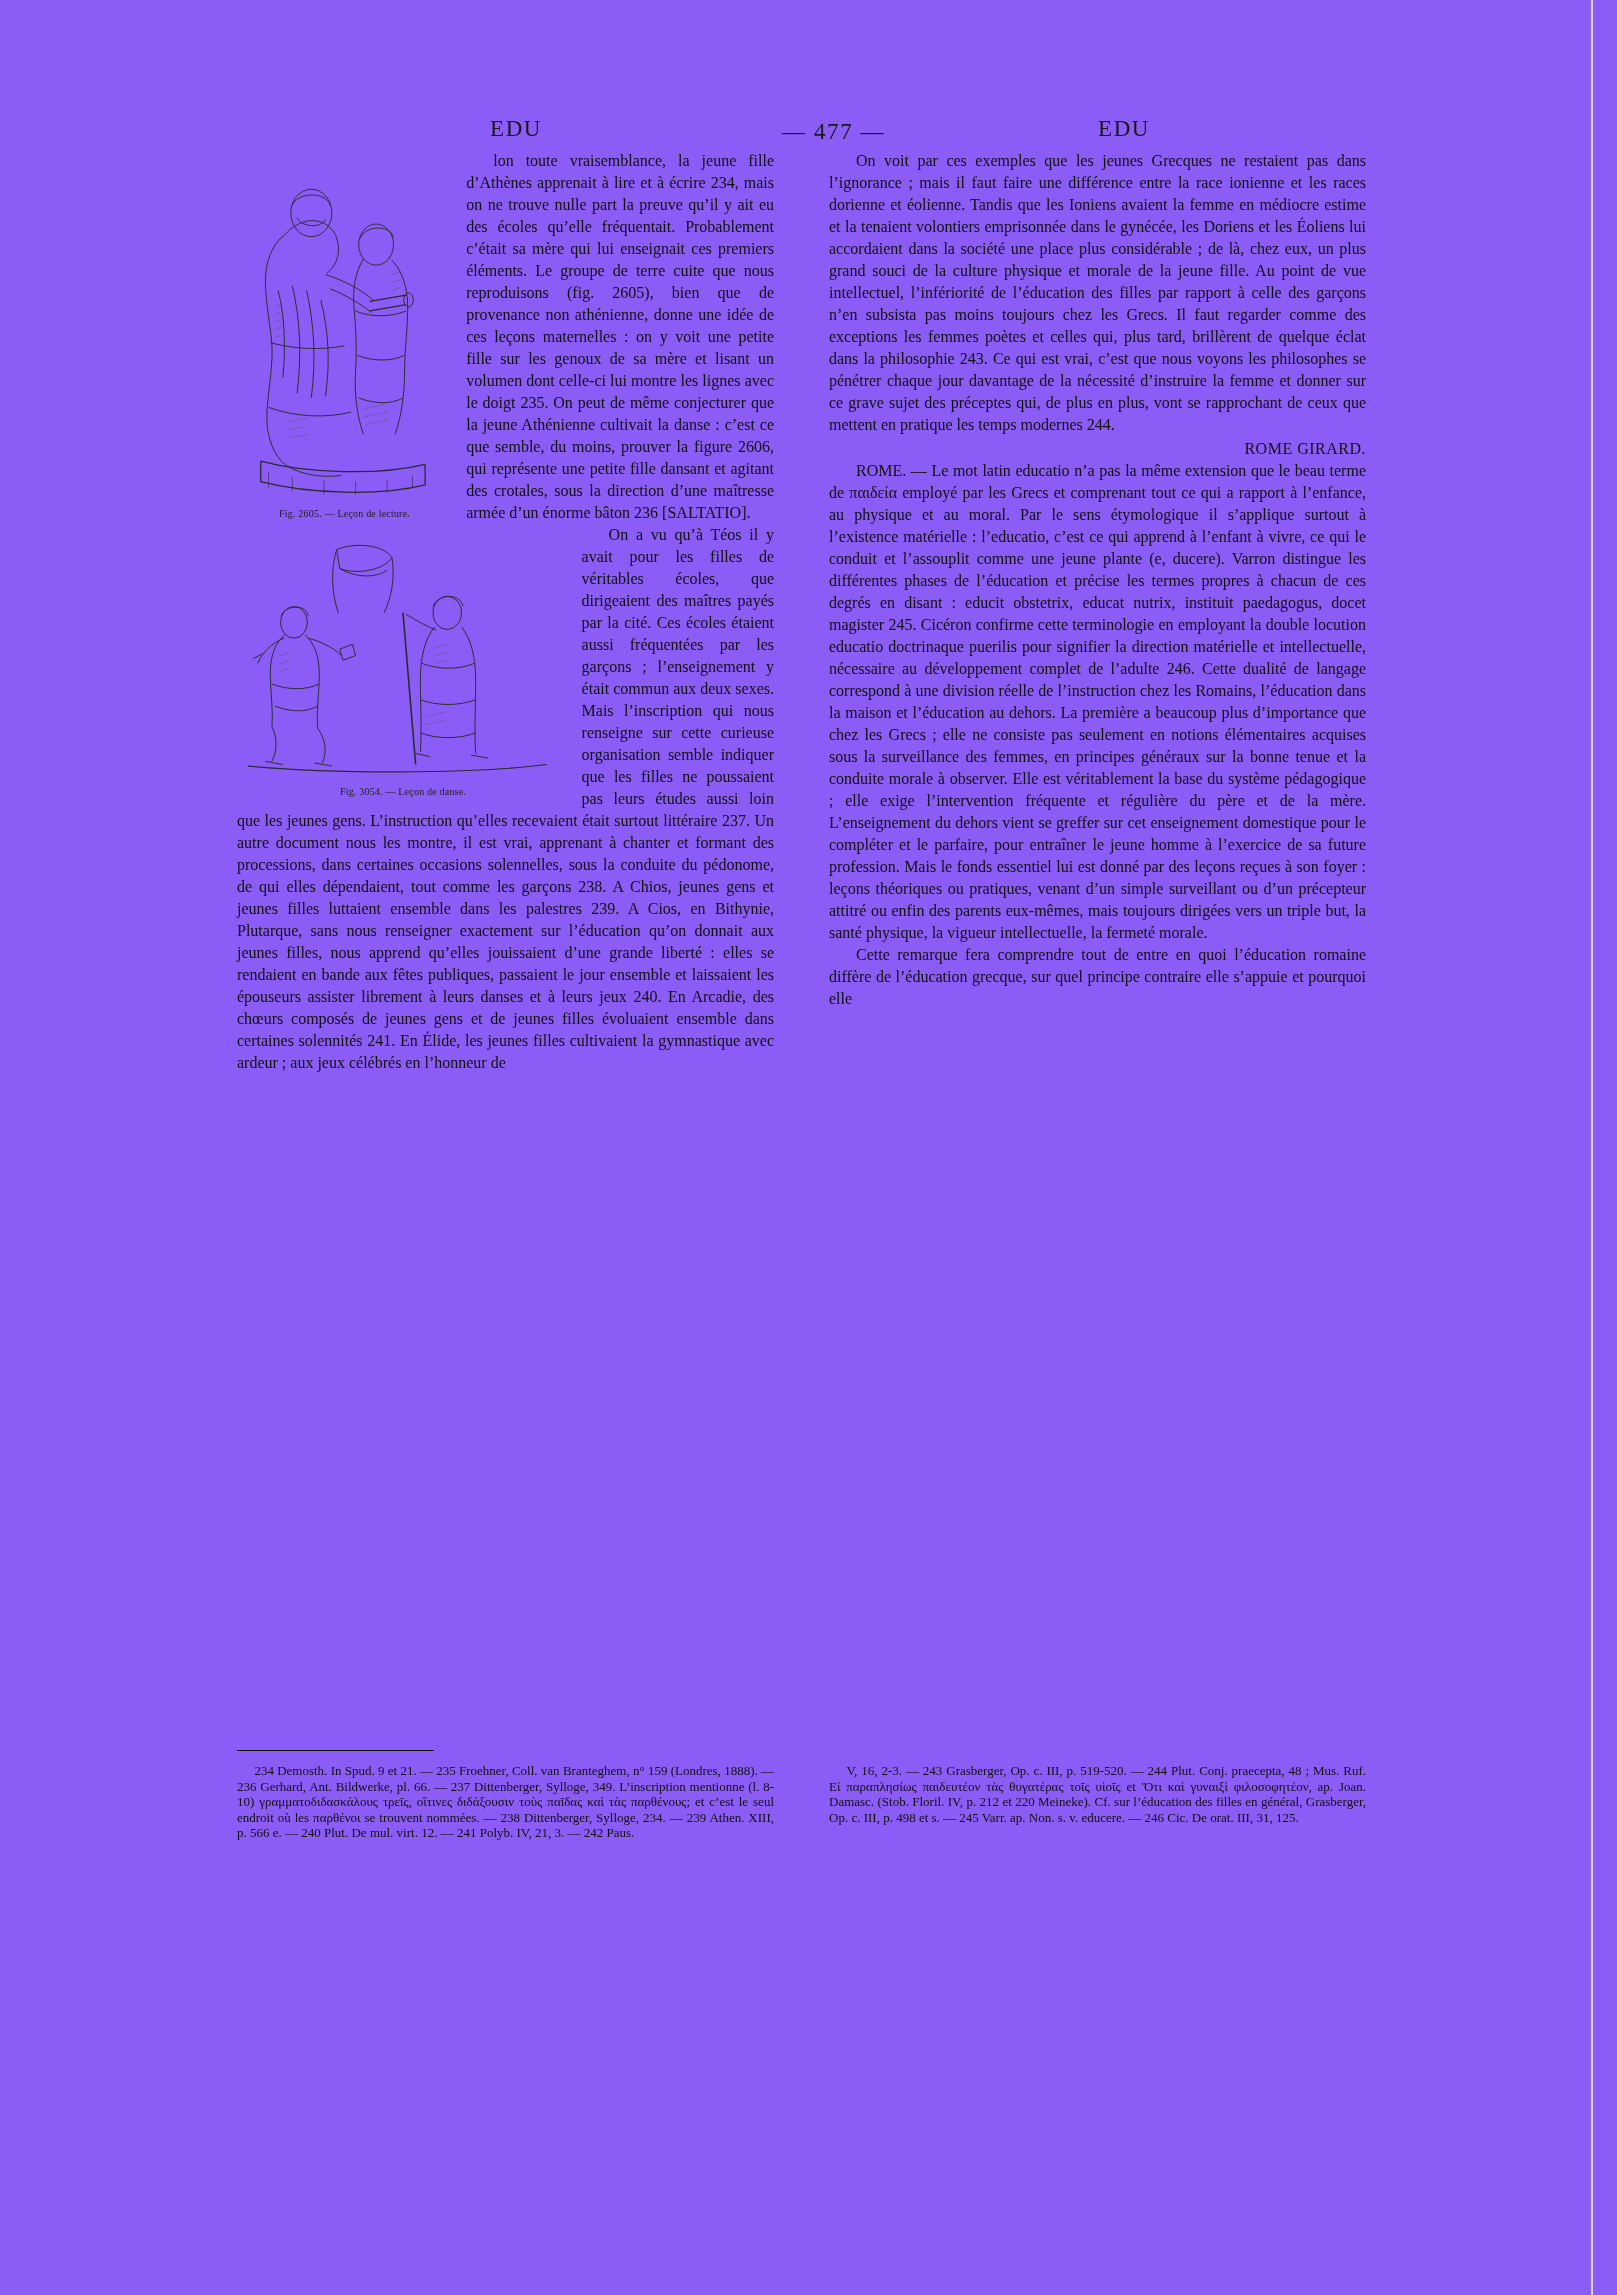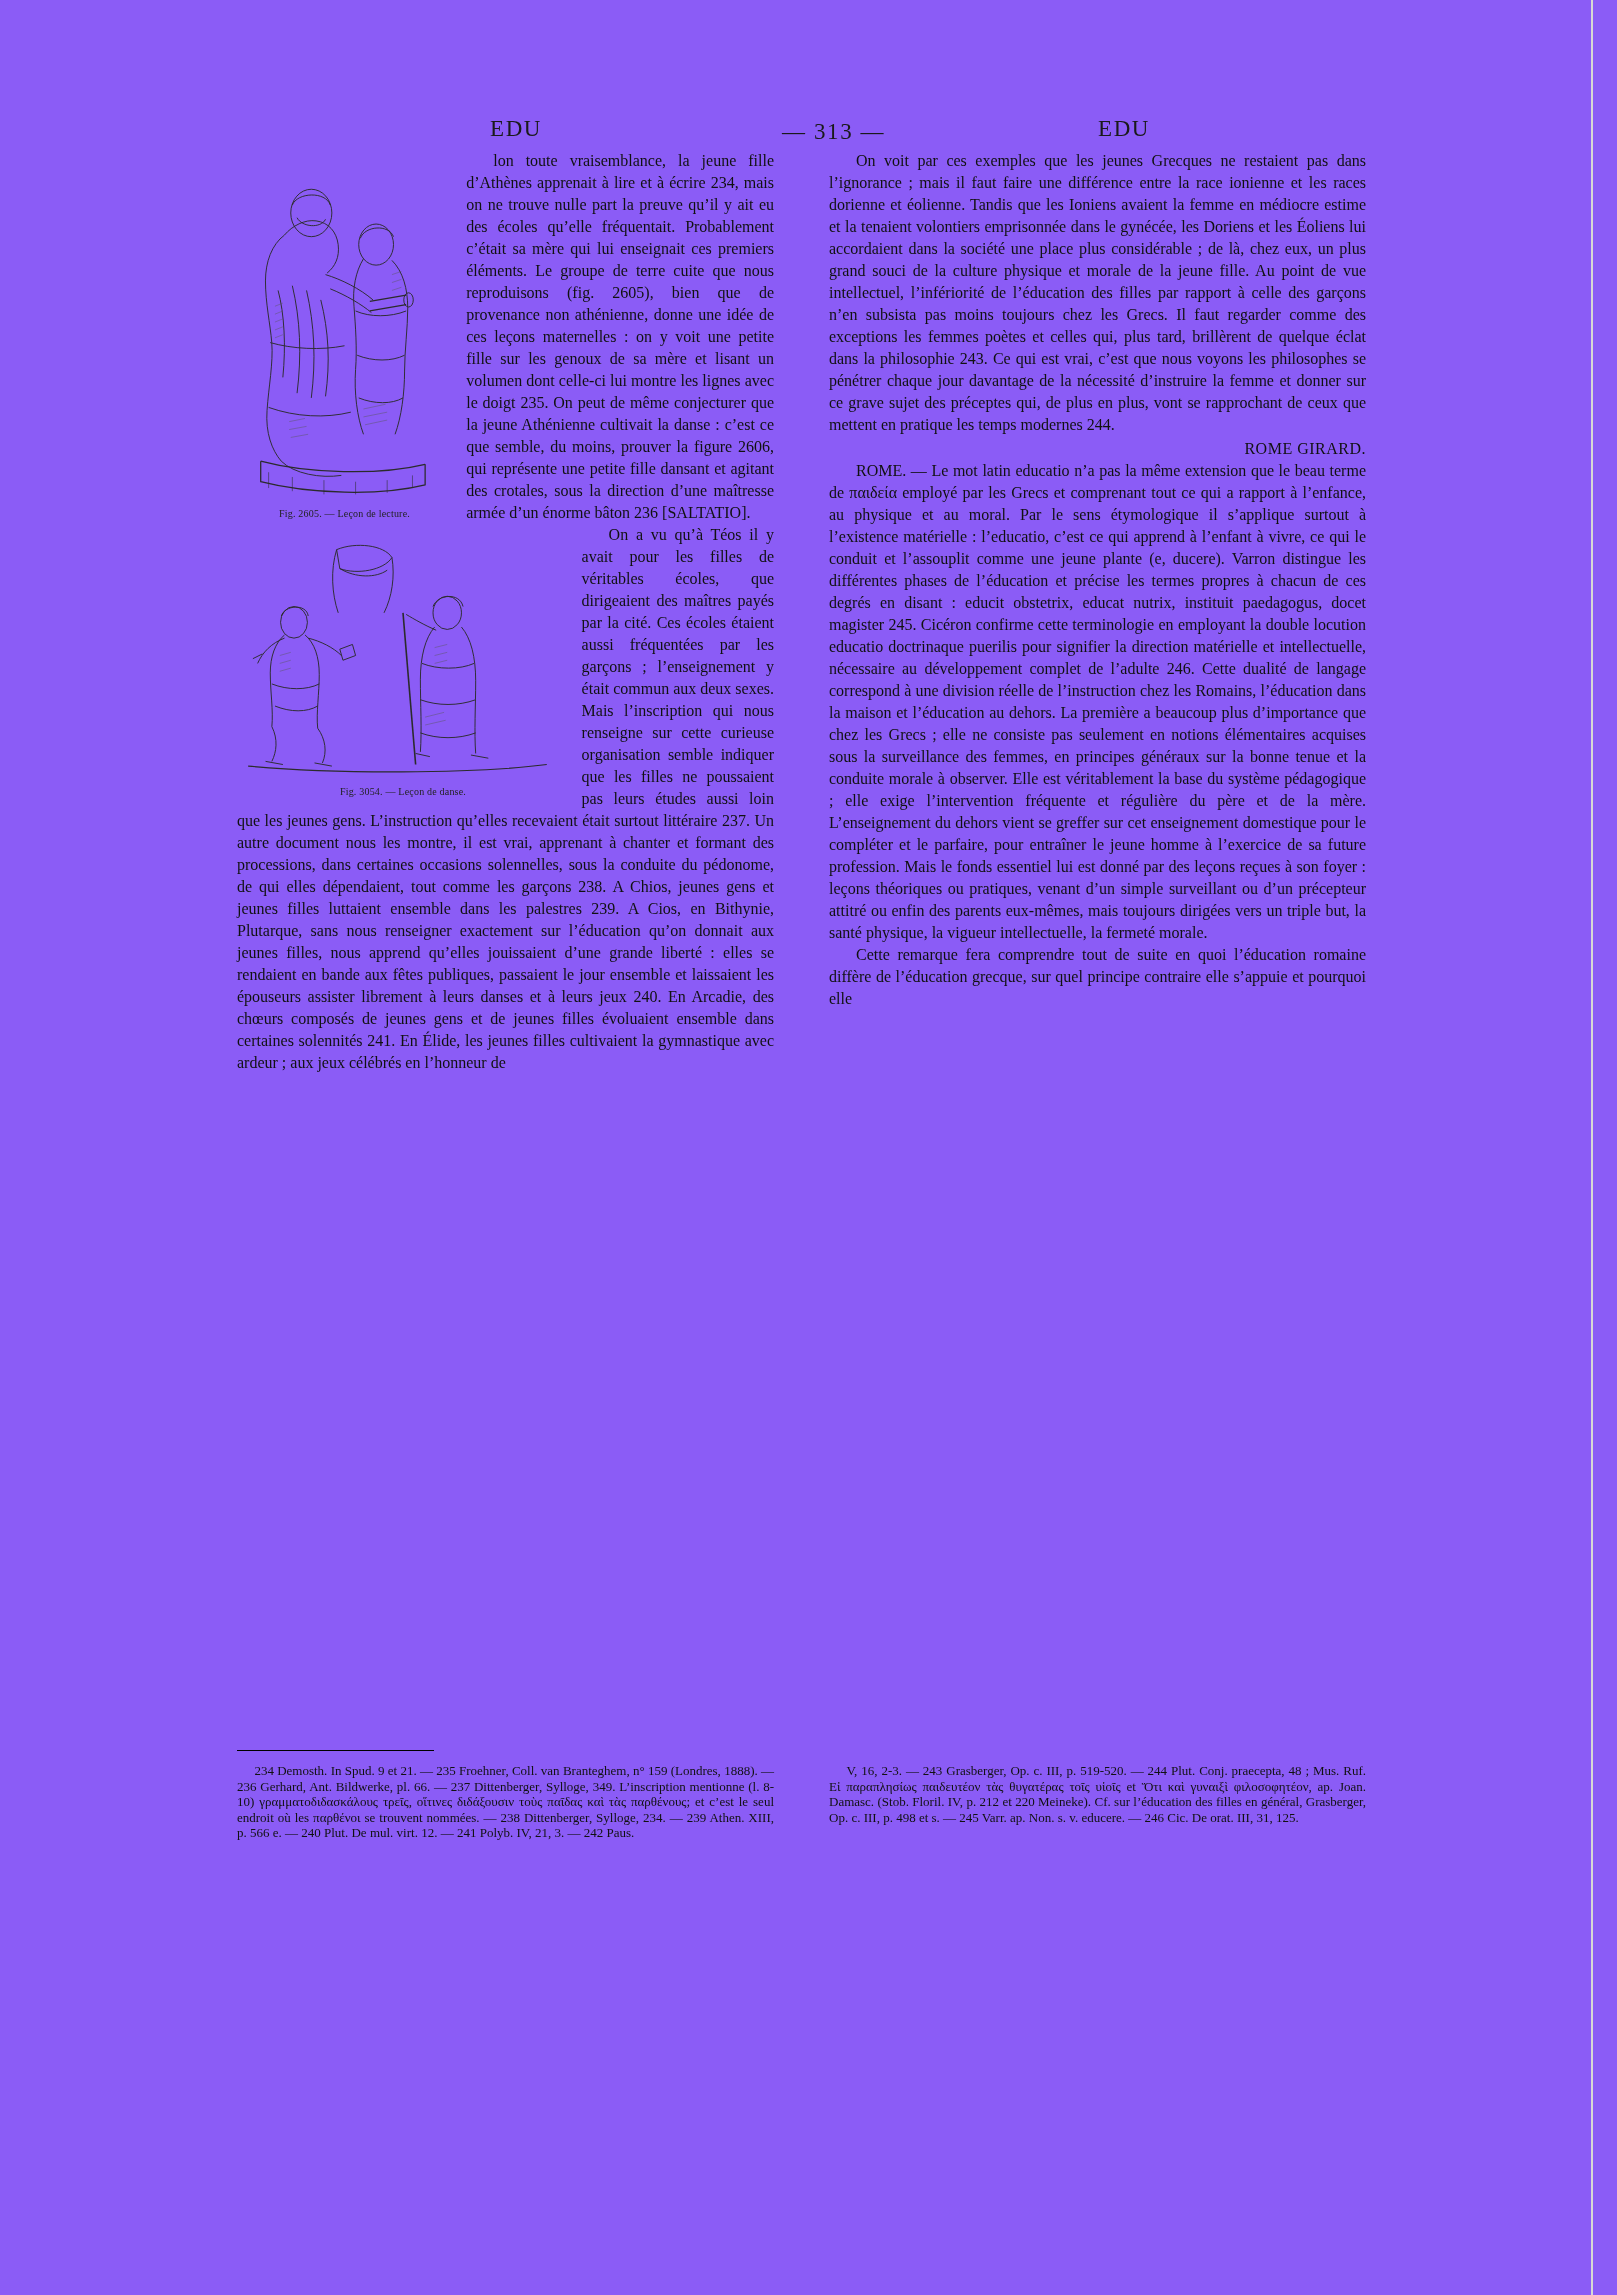--- a/index.html
+++ b/index.html
@@ -137,21 +137,21 @@
   svg { display: block; }
 </style>
 </head>
 <body>
 
 <div class="page">
   <div class="scan-edge"></div>
 
   <div class="runhead" style="position:absolute;left:237px;top:95px;width:1130px;">
     <div class="rh rh-left">EDU</div>
-    <div class="rh rh-mid">— 313 —</div>
+    <div class="rh rh-mid">— 477 —</div>
     <div class="rh rh-right">EDU</div>
   </div>
 
   <div class="cols">
 
     <div class="col col-left">
 
       <div class="fig-left">
         <div class="art">
           <svg viewBox="0 0 272 430" width="215" height="340" aria-hidden="true">
@@ -261,21 +261,21 @@
         <div class="fig-cap">Fig. 3054. — Leçon de danse.</div>
       </div>
 
       <p>On a vu qu’à Téos il y avait pour les filles de véritables écoles, que dirigeaient des maîtres payés par la cité. Ces écoles étaient aussi fréquentées par les garçons ; l’enseignement y était commun aux deux sexes. Mais l’inscription qui nous renseigne sur cette curieuse organisation semble indiquer que les filles ne poussaient pas leurs études aussi loin que les jeunes gens. L’instruction qu’elles recevaient était surtout littéraire 237. Un autre document nous les montre, il est vrai, apprenant à chanter et formant des processions, dans certaines occasions solennelles, sous la conduite du pédonome, de qui elles dépendaient, tout comme les garçons 238. A Chios, jeunes gens et jeunes filles luttaient ensemble dans les palestres 239. A Cios, en Bithynie, Plutarque, sans nous renseigner exactement sur l’éducation qu’on donnait aux jeunes filles, nous apprend qu’elles jouissaient d’une grande liberté : elles se rendaient en bande aux fêtes publiques, passaient le jour ensemble et laissaient les épouseurs assister librement à leurs danses et à leurs jeux 240. En Arcadie, des chœurs composés de jeunes gens et de jeunes filles évoluaient ensemble dans certaines solennités 241. En Élide, les jeunes filles cultivaient la gymnastique avec ardeur ; aux jeux célébrés en l’honneur de</p>
     </div>
 
     <div class="col col-right">
       <p>On voit par ces exemples que les jeunes Grecques ne restaient pas dans l’ignorance ; mais il faut faire une différence entre la race ionienne et les races dorienne et éolienne. Tandis que les Ioniens avaient la femme en médiocre estime et la tenaient volontiers emprisonnée dans le gynécée, les Doriens et les Éoliens lui accordaient dans la société une place plus considérable ; de là, chez eux, un plus grand souci de la culture physique et morale de la jeune fille. Au point de vue intellectuel, l’infériorité de l’éducation des filles par rapport à celle des garçons n’en subsista pas moins toujours chez les Grecs. Il faut regarder comme des exceptions les femmes poètes et celles qui, plus tard, brillèrent de quelque éclat dans la philosophie 243. Ce qui est vrai, c’est que nous voyons les philosophes se pénétrer chaque jour davantage de la nécessité d’instruire la femme et donner sur ce grave sujet des préceptes qui, de plus en plus, vont se rapprochant de ceux que mettent en pratique les temps modernes 244.</p>
       <p class="right sc" style="margin-top:1.6px;">ROME GIRARD.</p>
       <p>ROME. — Le mot latin educatio n’a pas la même extension que le beau terme de παιδεία employé par les Grecs et comprenant tout ce qui a rapport à l’enfance, au physique et au moral. Par le sens étymologique il s’applique surtout à l’existence matérielle : l’educatio, c’est ce qui apprend à l’enfant à vivre, ce qui le conduit et l’assouplit comme une jeune plante (e, ducere). Varron distingue les différentes phases de l’éducation et précise les termes propres à chacun de ces degrés en disant : educit obstetrix, educat nutrix, instituit paedagogus, docet magister 245. Cicéron confirme cette terminologie en employant la double locution educatio doctrinaque puerilis pour signifier la direction matérielle et intellectuelle, nécessaire au développement complet de l’adulte 246. Cette dualité de langage correspond à une division réelle de l’instruction chez les Romains, l’éducation dans la maison et l’éducation au dehors. La première a beaucoup plus d’importance que chez les Grecs ; elle ne consiste pas seulement en notions élémentaires acquises sous la surveillance des femmes, en principes généraux sur la bonne tenue et la conduite morale à observer. Elle est véritablement la base du système pédagogique ; elle exige l’intervention fréquente et régulière du père et de la mère. L’enseignement du dehors vient se greffer sur cet enseignement domestique pour le compléter et le parfaire, pour entraîner le jeune homme à l’exercice de sa future profession. Mais le fonds essentiel lui est donné par des leçons reçues à son foyer : leçons théoriques ou pratiques, venant d’un simple surveillant ou d’un précepteur attitré ou enfin des parents eux-mêmes, mais toujours dirigées vers un triple but, la santé physique, la vigueur intellectuelle, la fermeté morale.</p>
-      <p>Cette remarque fera comprendre tout de suite en quoi l’éducation romaine diffère de l’éducation grecque, sur quel principe contraire elle s’appuie et pourquoi elle</p>
+      <p>Cette remarque fera comprendre tout de entre en quoi l’éducation romaine diffère de l’éducation grecque, sur quel principe contraire elle s’appuie et pourquoi elle</p>
     </div>
   </div>
 
   <div class="notes">
     <div class="note-rule"></div>
     <div class="note-col left">
       <p>234 Demosth. In Spud. 9 et 21. — 235 Froehner, Coll. van Branteghem, n° 159 (Londres, 1888). — 236 Gerhard, Ant. Bildwerke, pl. 66. — 237 Dittenberger, Sylloge, 349. L’inscription mentionne (l. 8-10) γραμματοδιδασκάλους τρεῖς, οἵτινες διδάξουσιν τοὺς παῖδας καὶ τὰς παρθένους; et c’est le seul endroit où les παρθένοι se trouvent nommées. — 238 Dittenberger, Sylloge, 234. — 239 Athen. XIII, p. 566 e. — 240 Plut. De mul. virt. 12. — 241 Polyb. IV, 21, 3. — 242 Paus.</p>
     </div>
     <div class="note-col right">
       <p>V, 16, 2-3. — 243 Grasberger, Op. c. III, p. 519-520. — 244 Plut. Conj. praecepta, 48 ; Mus. Ruf. Εἰ παραπλησίως παιδευτέον τὰς θυγατέρας τοῖς υἱοῖς et Ὅτι καὶ γυναιξὶ φιλοσοφητέον, ap. Joan. Damasc. (Stob. Floril. IV, p. 212 et 220 Meineke). Cf. sur l’éducation des filles en général, Grasberger, Op. c. III, p. 498 et s. — 245 Varr. ap. Non. s. v. educere. — 246 Cic. De orat. III, 31, 125.</p>

